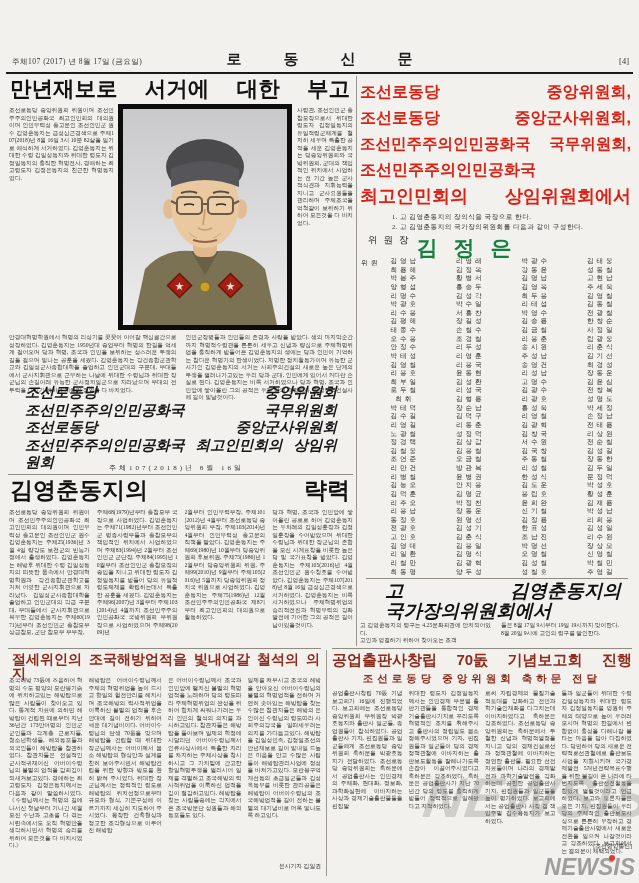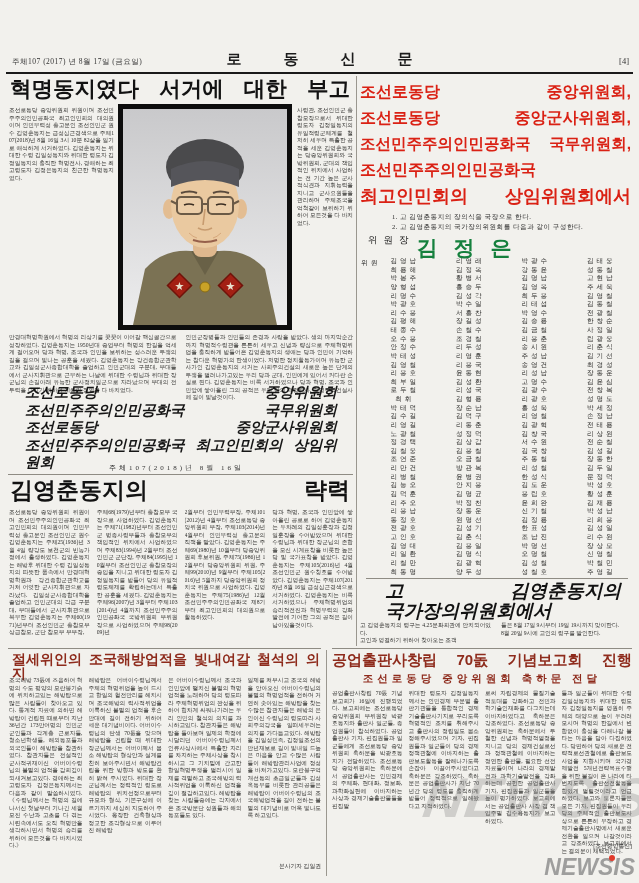--- a/index.html
+++ b/index.html
@@ -89,21 +89,21 @@
   <div class="hdr-page" data-interactable="false">[4]</div>
   <div class="hdr-rule" data-interactable="false"></div>
 
   <div class="vdivider" style="left:356px;top:76px;height:570px;" data-interactable="false"></div>
   <div class="vdivider" style="left:326px;top:650px;height:226px;" data-interactable="false"></div>
   <div class="hrule" style="left:8px;width:345px;top:474px;" data-interactable="false"></div>
   <div class="hrule" style="left:8px;width:313px;top:648px;" data-interactable="false"></div>
   <div class="hrule" style="left:332px;width:300px;top:648px;" data-interactable="false"></div>
   <div class="hrule" style="left:366px;width:262px;top:578px;" data-interactable="false"></div>
 
-  <div class="ob-headline" data-interactable="false">혁명동지였다 서거에 대한 부고</div>
+  <div class="ob-headline" data-interactable="false">만년재보로 서거에 대한 부고</div>
   <div class="ob-left smalltext" data-interactable="false">조선로동당 중앙위원회 위원이며 조선민주주의인민공화국 최고인민회의 대의원이며 인민무력성 총고문인 조선인민군 원수 김영춘동지는 급성심근경색으로 주체107(2018)년 8월 16일 3시 10분 82살을 일기로 애석하게 서거하였다. 김영춘동지는 위대한 수령 김일성동지와 위대한 령도자 김정일동지의 충직한 혁명전사, 경애하는 최고령도자 김정은동지의 친근한 혁명동지였다.</div>
 
   <div class="photo-frame" data-interactable="false">
     <svg viewBox="0 0 164 216" data-interactable="false">
       <defs>
         <linearGradient id="bg" x1="0" y1="0" x2="0" y2="1">
           <stop offset="0" stop-color="#c9c9cb"></stop>
             <stop offset="1" stop-color="#ededee"></stop>
         </linearGradient>
       </defs>

